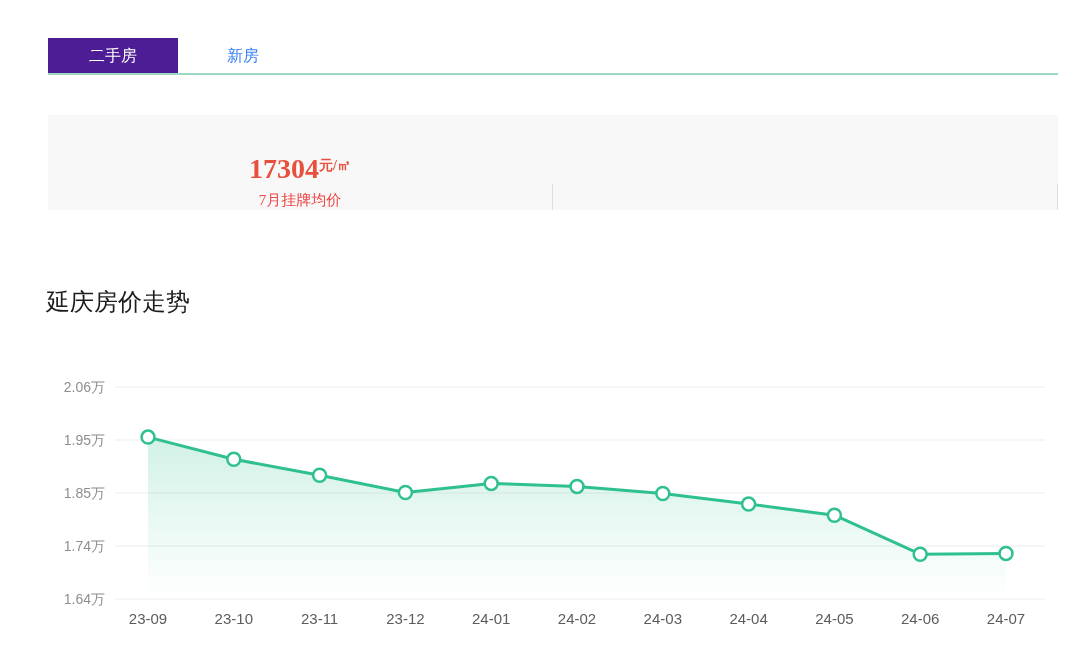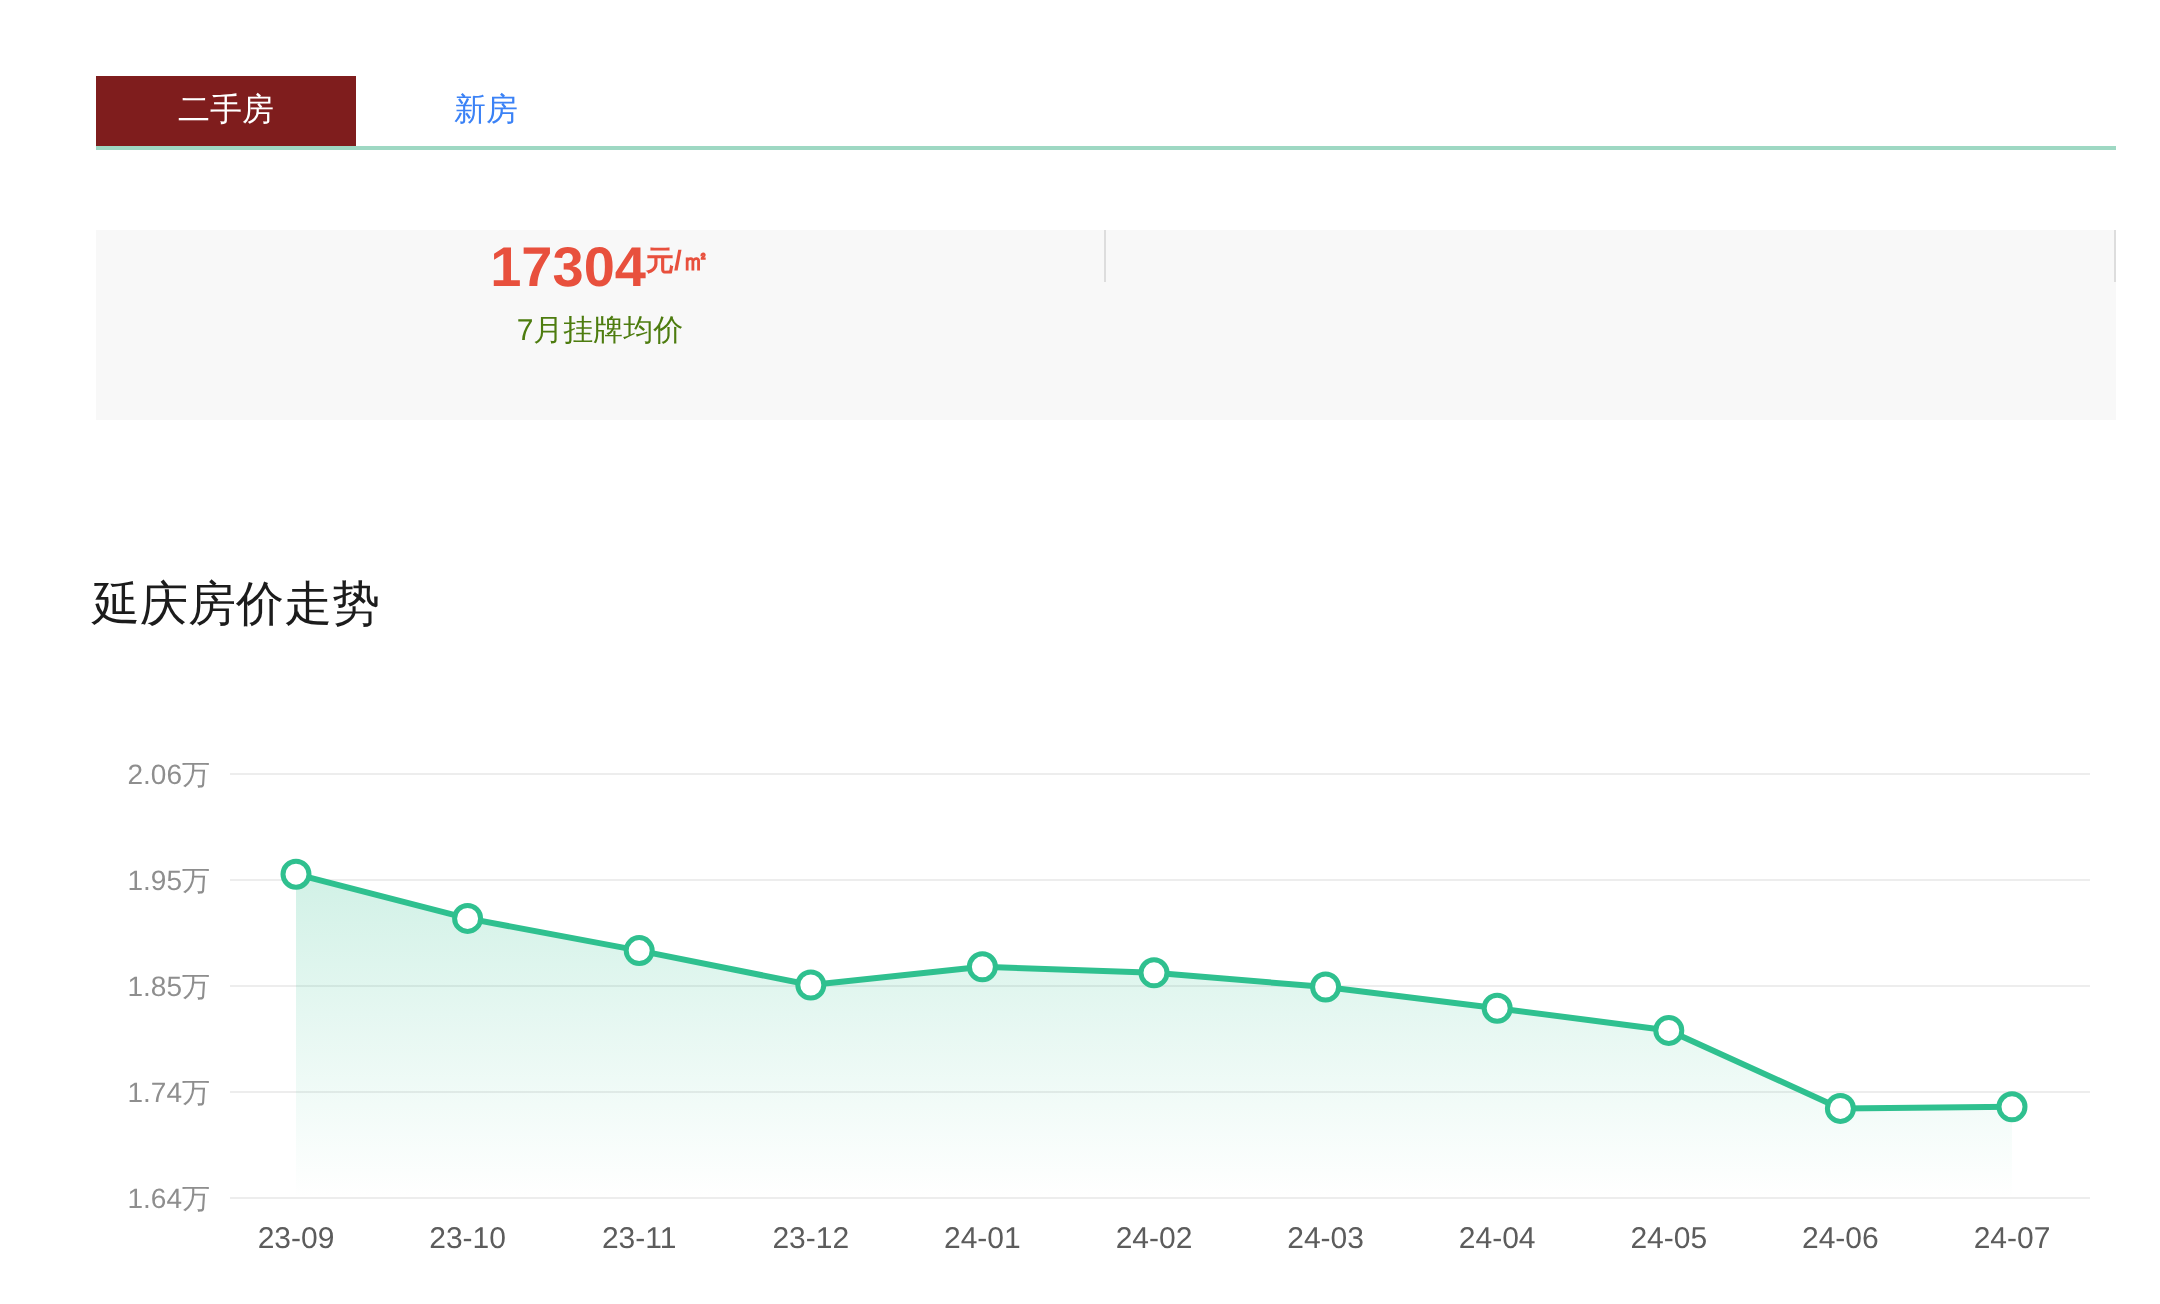--- a/index.html
+++ b/index.html
@@ -16,35 +16,35 @@
   .tabs {
     margin: 38px 22px 0 48px;
     display: flex;
     border-bottom: 2px solid #9ed8c3;
   }
   .tab {
     width: 130px; height: 35px; line-height: 35px;
     text-align: center; font-size: 16px; color: #3b82f6;
     cursor: pointer; user-select: none;
   }
-  .tab.active { background: #7f1d1d; color: #ffffff; }
+  .tab.active { background: #4c1d95; color: #ffffff; }
 
   
   .stats-panel {
     margin: 40px 22px 0 48px;
     width: 1010px; height: 95px;
     background: #f8f8f8;
-    display: flex; align-items: flex-start;
+    display: flex; align-items: flex-end; font-family: Liberation Serif, serif;
   }
   .stat { flex: 1; text-align: center; }
   .stat-divider { width: 1px; height: 26px; background: #dddddd; }
   .stat-value { font-size: 28px; font-weight: bold; line-height: 30px; color: #1c1c1c; letter-spacing: 0; }
   .stat-value.red { color: #e8503d; }
   .stat-unit { font-size: 14px; font-weight: bold; vertical-align: 8px; }
-  .stat-label { font-size: 15px; color: #4d7c0f; margin-top: 7px; }
+  .stat-label { font-size: 15px; color: #ef4444; margin-top: 7px; }
   .tri { font-size: 13px; margin-right: 9px; vertical-align: 4px; }
   .tri.up { color: #e8503d; }
   .tri.down { color: #3ac08d; }
 
   
   .section-row {
     margin: 75px 22px 0 46px;
     display: flex; justify-content: space-between; align-items: center;
     height: 34px;
     font-family: Liberation Serif, serif;

